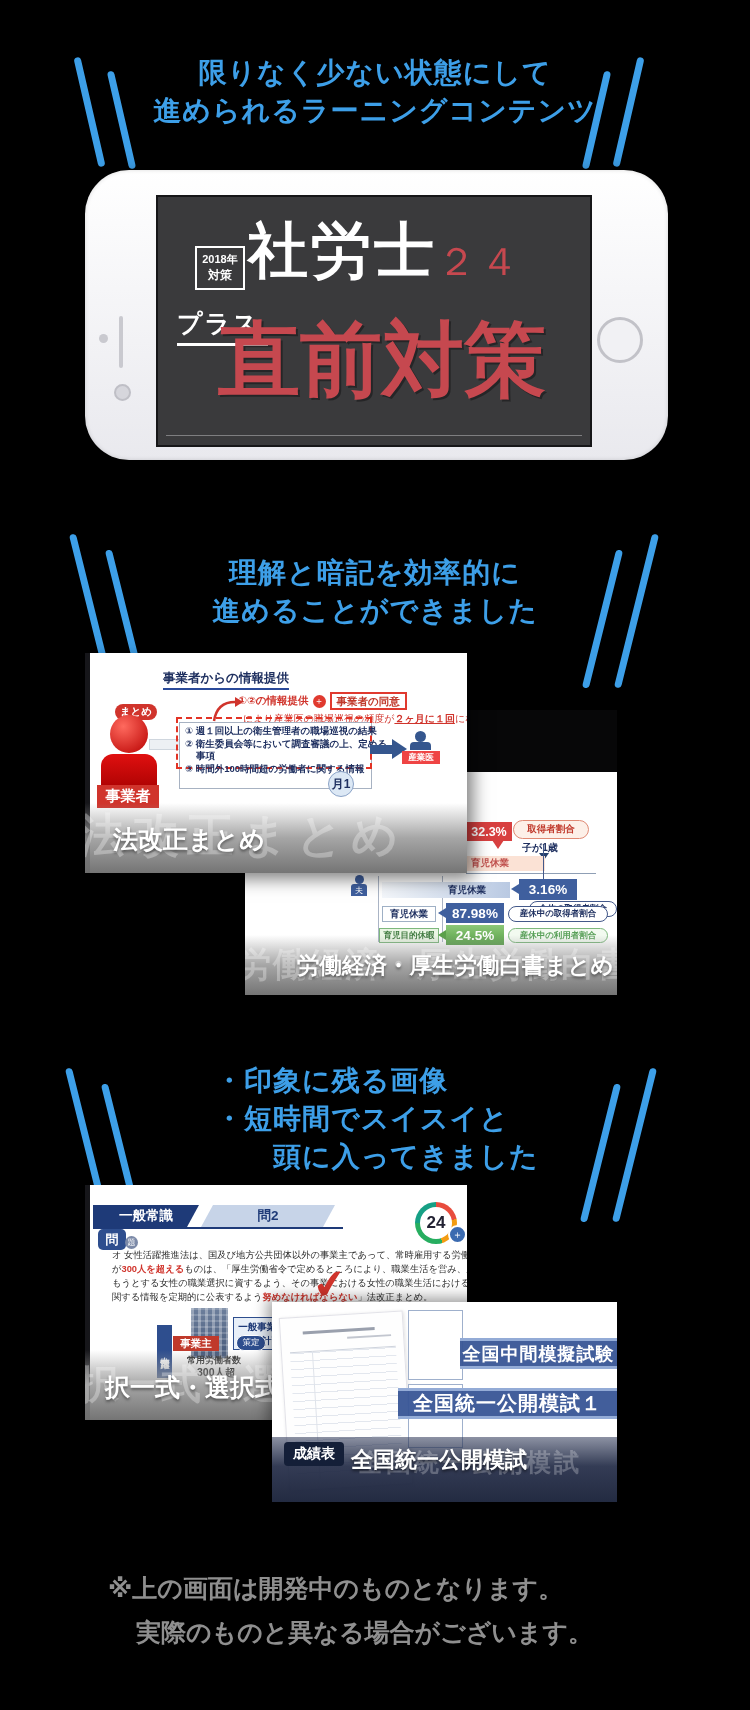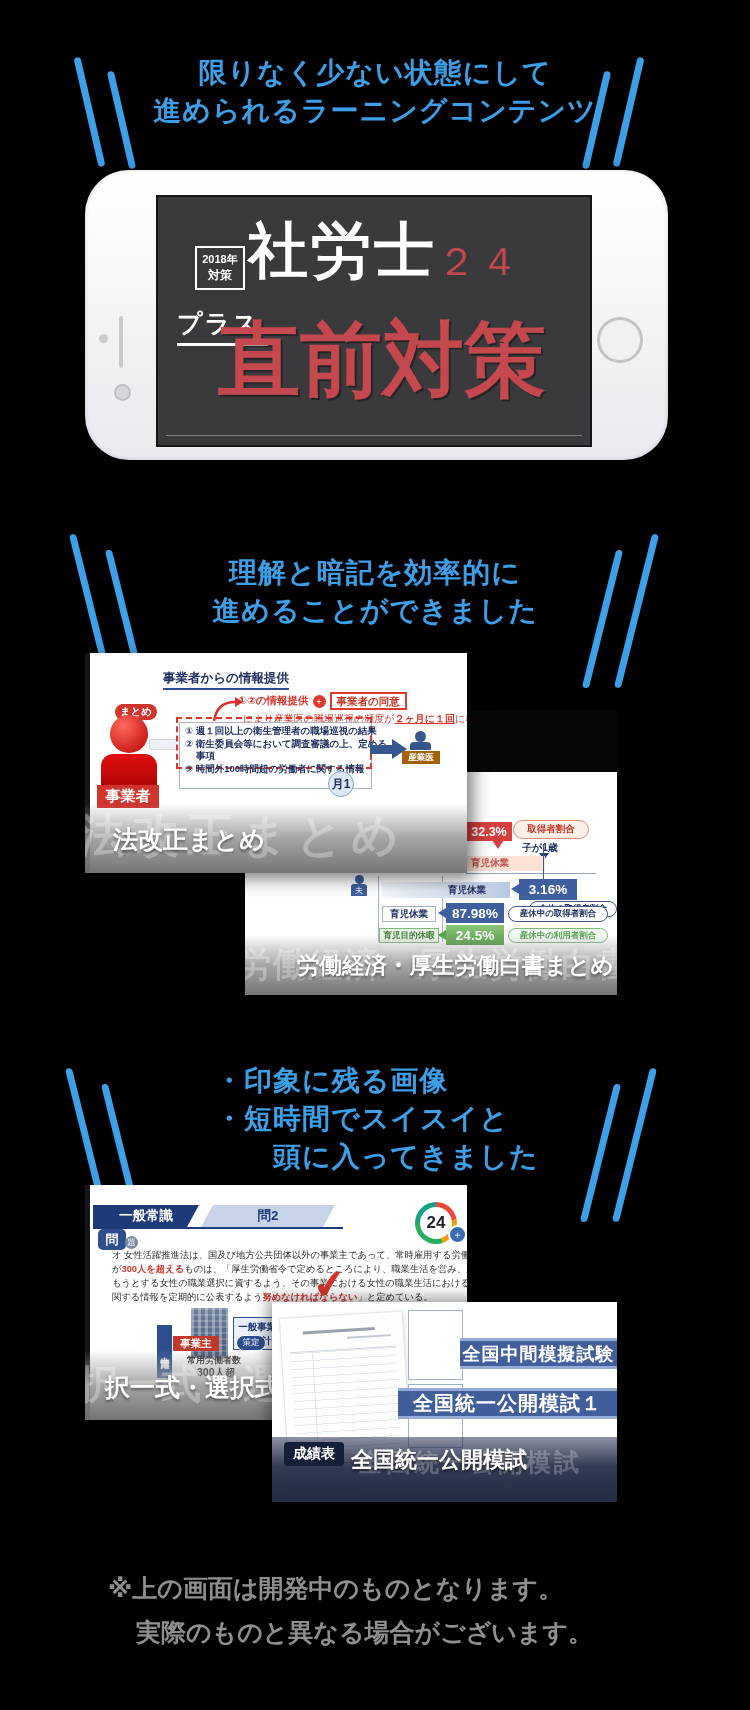--- a/index.html
+++ b/index.html
@@ -76,21 +76,21 @@
   .s1-items .cont{padding-left:11px;}
   .s1-tsuki{position:absolute;left:243px;top:118px;width:24px;height:24px;border-radius:50%;border:1.5px solid #8ba3c7;background:#dce8f5;color:var(--navy);font-size:12px;font-weight:700;display:flex;align-items:center;justify-content:center;}
   .s1-conn{position:absolute;left:64px;top:86px;width:30px;height:9px;background:#edf0f4;border:1px solid #cfd6de;}
   .s1-emp-head{position:absolute;left:25px;top:62px;width:38px;height:38px;border-radius:50%;background:radial-gradient(circle at 35% 30%,#ff6a5e,#b80000);}
   .s1-emp-body{position:absolute;left:16px;top:101px;width:56px;height:40px;background:linear-gradient(#e01010,#a50000);border-radius:12px 12px 5px 5px;}
   .s1-emp-label{position:absolute;left:12px;top:132px;width:62px;height:23px;background:#d0342c;color:#fff;font-size:15px;font-weight:900;display:flex;align-items:center;justify-content:center;}
   .s1-shaft{position:absolute;left:285px;top:92px;width:22px;height:9px;background:#35568e;}
   .s1-head{position:absolute;left:307px;top:86px;width:0;height:0;border-left:15px solid #35568e;border-top:10px solid transparent;border-bottom:10px solid transparent;}
   .s1-doc-head{position:absolute;left:330px;top:78px;width:11px;height:11px;border-radius:50%;background:#35568e;}
   .s1-doc-body{position:absolute;left:325px;top:89px;width:21px;height:8px;background:#35568e;border-radius:4px 4px 0 0;}
-  .s1-doc-label{position:absolute;left:317px;top:98px;width:38px;height:13px;background:#a16207;color:#fff;font-size:8.5px;font-weight:700;display:flex;align-items:center;justify-content:center;}
+  .s1-doc-label{position:absolute;left:317px;top:98px;width:38px;height:13px;background:#ef4444;color:#fff;font-size:8.5px;font-weight:700;display:flex;align-items:center;justify-content:center;}
   #slide1 .cap-band{top:150px;height:70px;}
   #slide1 .ghost{left:-6px;top:152px;font-size:46px;letter-spacing:8px;}
   #slide1 .cap{left:28px;top:170px;font-size:25px;}
 
   
   .s2-black{position:absolute;left:0;top:0;width:372px;height:62px;background:#070708;}
   .s2-b1{position:absolute;left:221px;top:112px;width:46px;height:19px;background:#d84040;color:#fff;font-size:12.5px;font-weight:900;display:flex;align-items:center;justify-content:center;}
   .s2-b1::after{content:'';position:absolute;left:26px;top:18px;border-left:6px solid transparent;border-right:6px solid transparent;border-top:9px solid #d84040;}
   .s2-pill1{position:absolute;left:268px;top:110px;width:74px;height:17px;border:1.5px solid #e08a74;background:#fdf0e8;border-radius:10px;color:#c0392b;font-size:9.5px;font-weight:700;display:flex;align-items:center;justify-content:center;}
   .s2-age{position:absolute;left:277px;top:131px;font-size:10px;font-weight:700;color:var(--navy);}
@@ -310,21 +310,21 @@
     <div class="s3-logo">
         <span>24</span>
       </div>
     <div class="s3-logoplus">＋</div>
     <div class="s3-qbadge">問</div>
     <div class="s3-qbadge-sub">題</div>
     <div class="s3-para">
       <div><span>オ 女性活躍推進法は、国及び地方公共団体以外の事業主であって、常時雇用する労働者の数</span></div>
       <div><span>が</span><span class="red">300人を超える</span><span>ものは、「厚生労働省令で定めるところにより、職業生活を営み、又は営</span></div>
       <div><span>もうとする女性の職業選択に資するよう、その事業における女性の職業生活における活躍に</span></div>
-      <div><span>関する情報を定期的に公表するよう</span><span class="red">努めなければならない</span><span>」と定めている。</span></div>
+      <div><span>関する情報を定期的に公表するよう</span><span class="red">努めなければならない</span><span>」法改正まとめ。</span></div>
     </div>
     <div class="s3-check">✔</div>
     <div class="s3-vlabel">女性活躍</div>
     <i class="s3-building"></i>
     <div class="s3-emp">事業主</div>
     <div class="s3-workers">常用労働者数</div>
     <div class="s3-count">300人超</div>
     <div class="s3-plan">
       <span style="display:block">一般事業主</span>
       <span style="display:block">行動計画</span>

